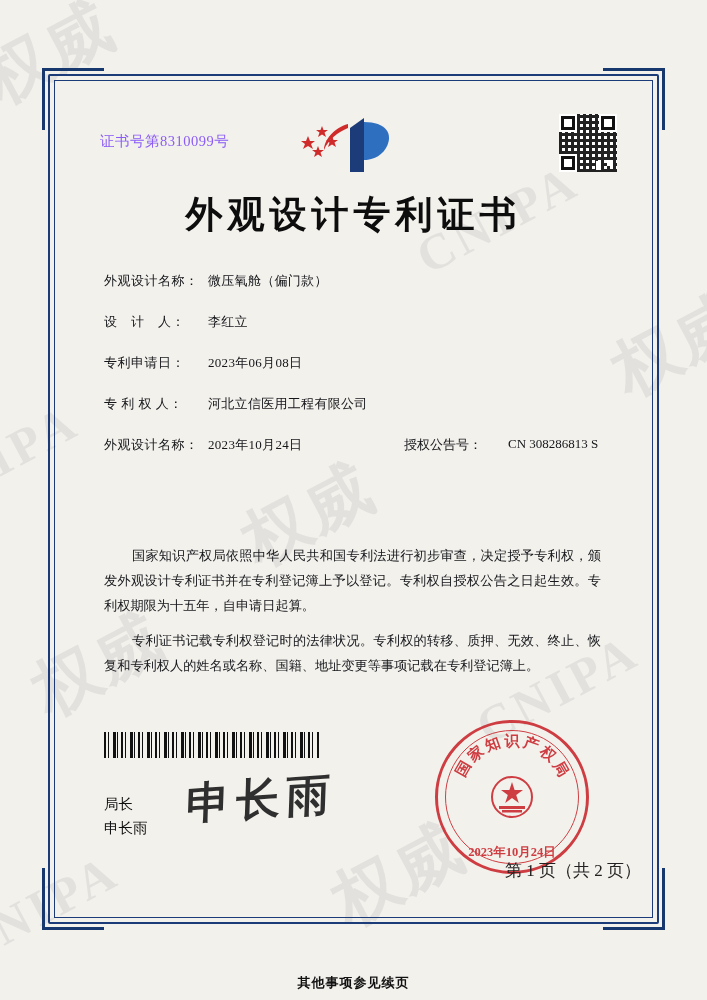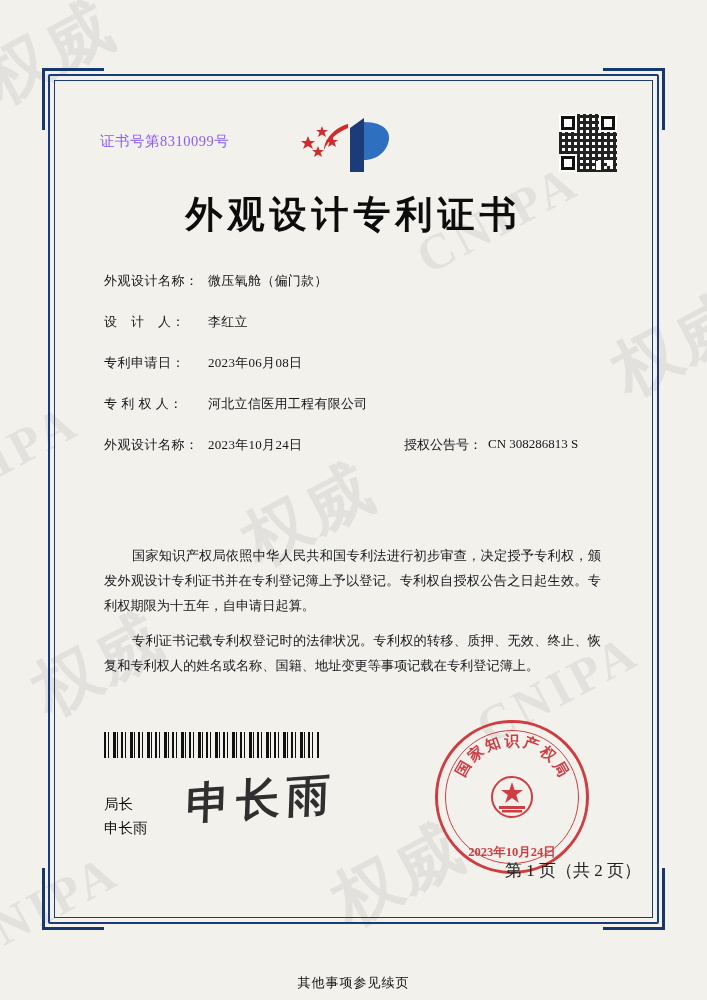--- a/index.html
+++ b/index.html
@@ -132,21 +132,21 @@
   }
   .field .val{
     flex:1 1 auto;
     letter-spacing:0.3px;
   }
   .field.row2{position:relative;}
   .field.row2 .lbl2{
     position:absolute;left:300px;
   }
   .field.row2 .val2{
-    position:absolute;left:384px;font-family:Liberation Serif, serif;
+    position:absolute;left:404px;font-family:Liberation Serif, serif;
   }
 
   
   .paras{
     position:absolute;left:38px;right:32px;top:452px;
     font-size:13.2px;
     line-height:25px;
     color:#16181c;
     text-align:justify;
   }
@@ -219,20 +219,21 @@
 
   .page-no{
     position:absolute;left:0;right:0;bottom:24px;
     text-align:right;font-size:17px;color:#222;
   }
   .footer-note{
     position:absolute;left:0;right:0;bottom:8px;
     text-align:center;font-size:13px;color:#111;
     letter-spacing:1px;
     z-index:3;
+    font-weight:bold;
   }
 </style>
 </head>
 <body>
 
 <div class="wm-layer" id="wm-layer">
     <div class="wm wm-cn" style="left: -20px; top: 8px;">权威</div>
     <div class="wm wm-en" style="left: 410px; top: 190px;">CNIPA</div>
     <div class="wm wm-en" style="left: -90px; top: 430px;">CNIPA</div>
     <div class="wm wm-cn" style="left: 610px; top: 300px;">权威</div>

